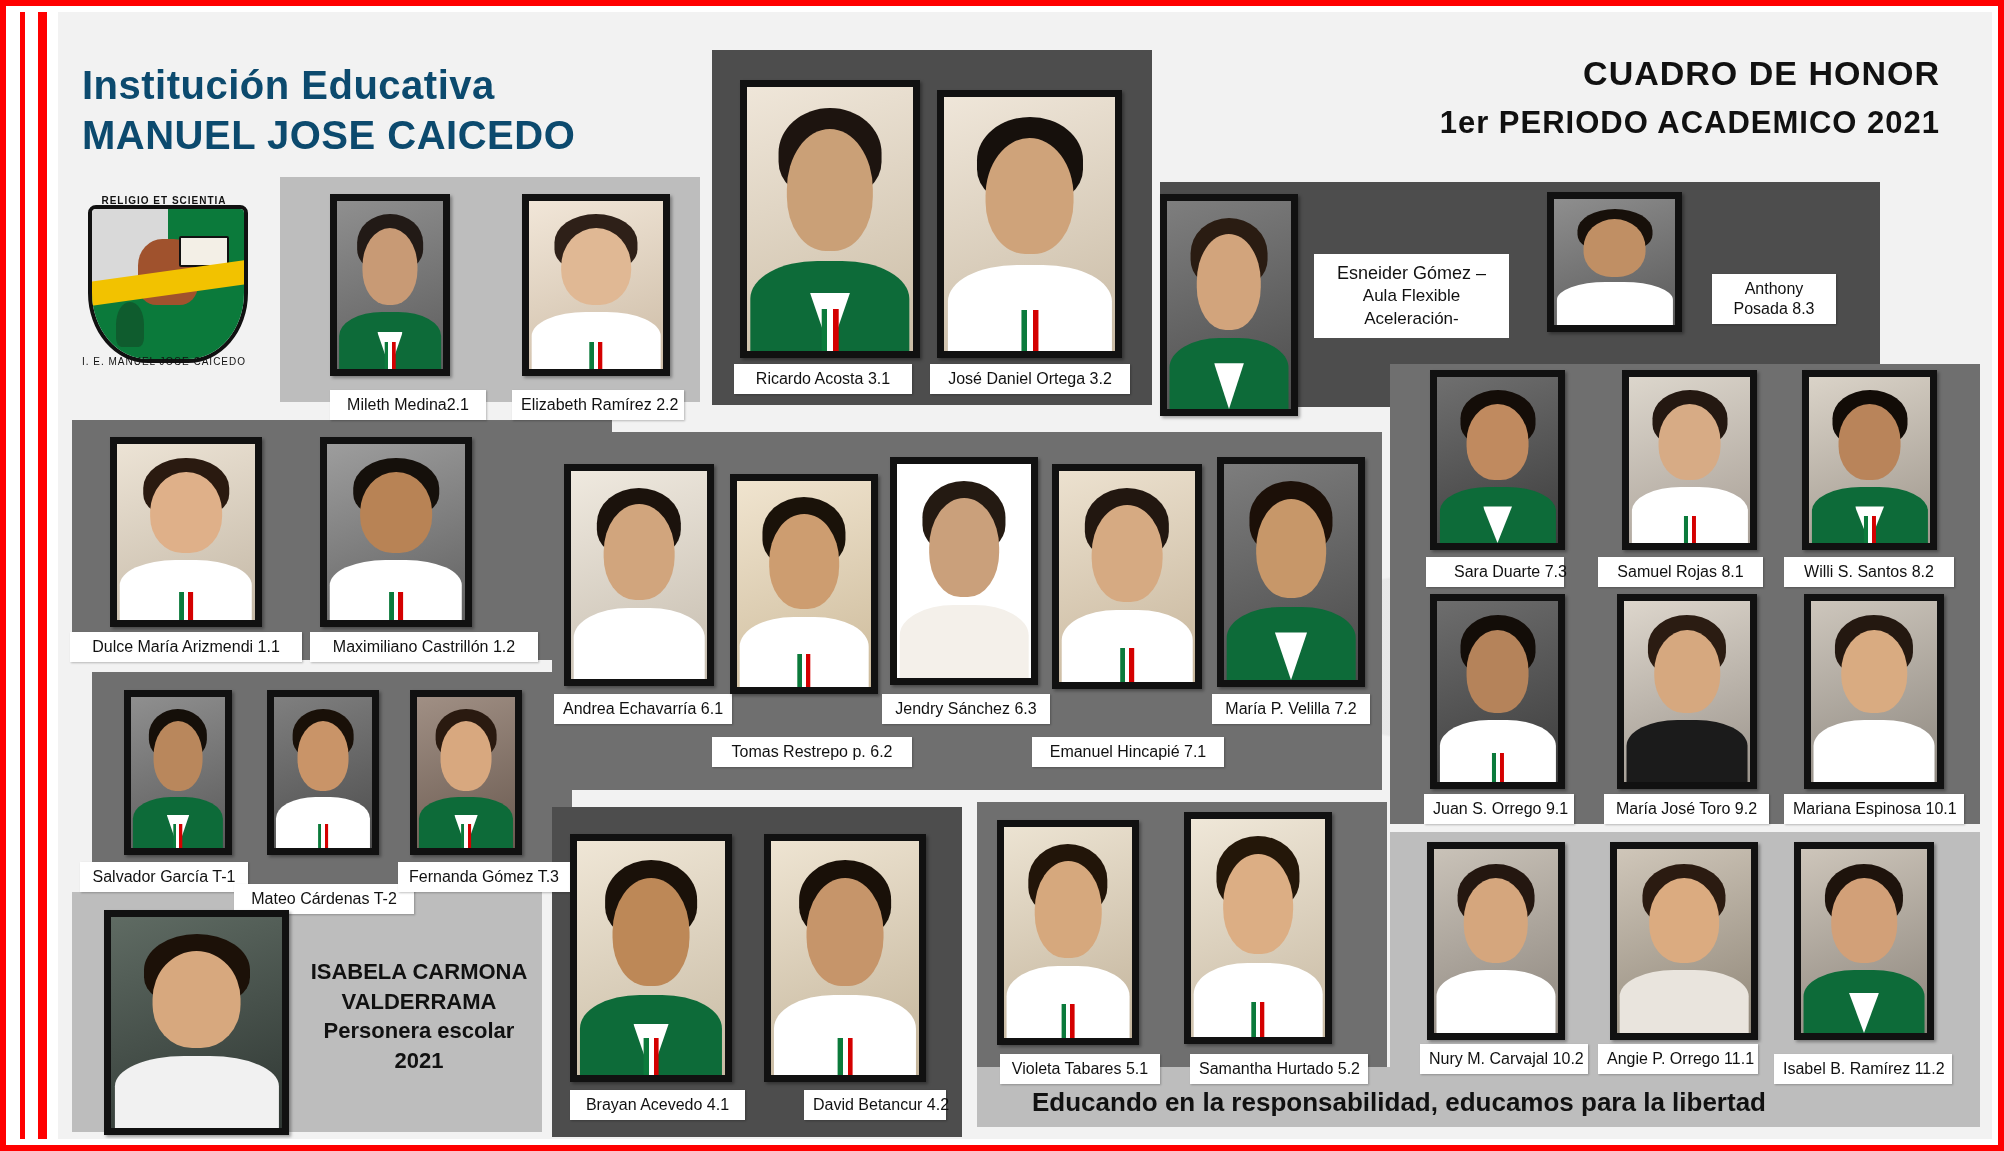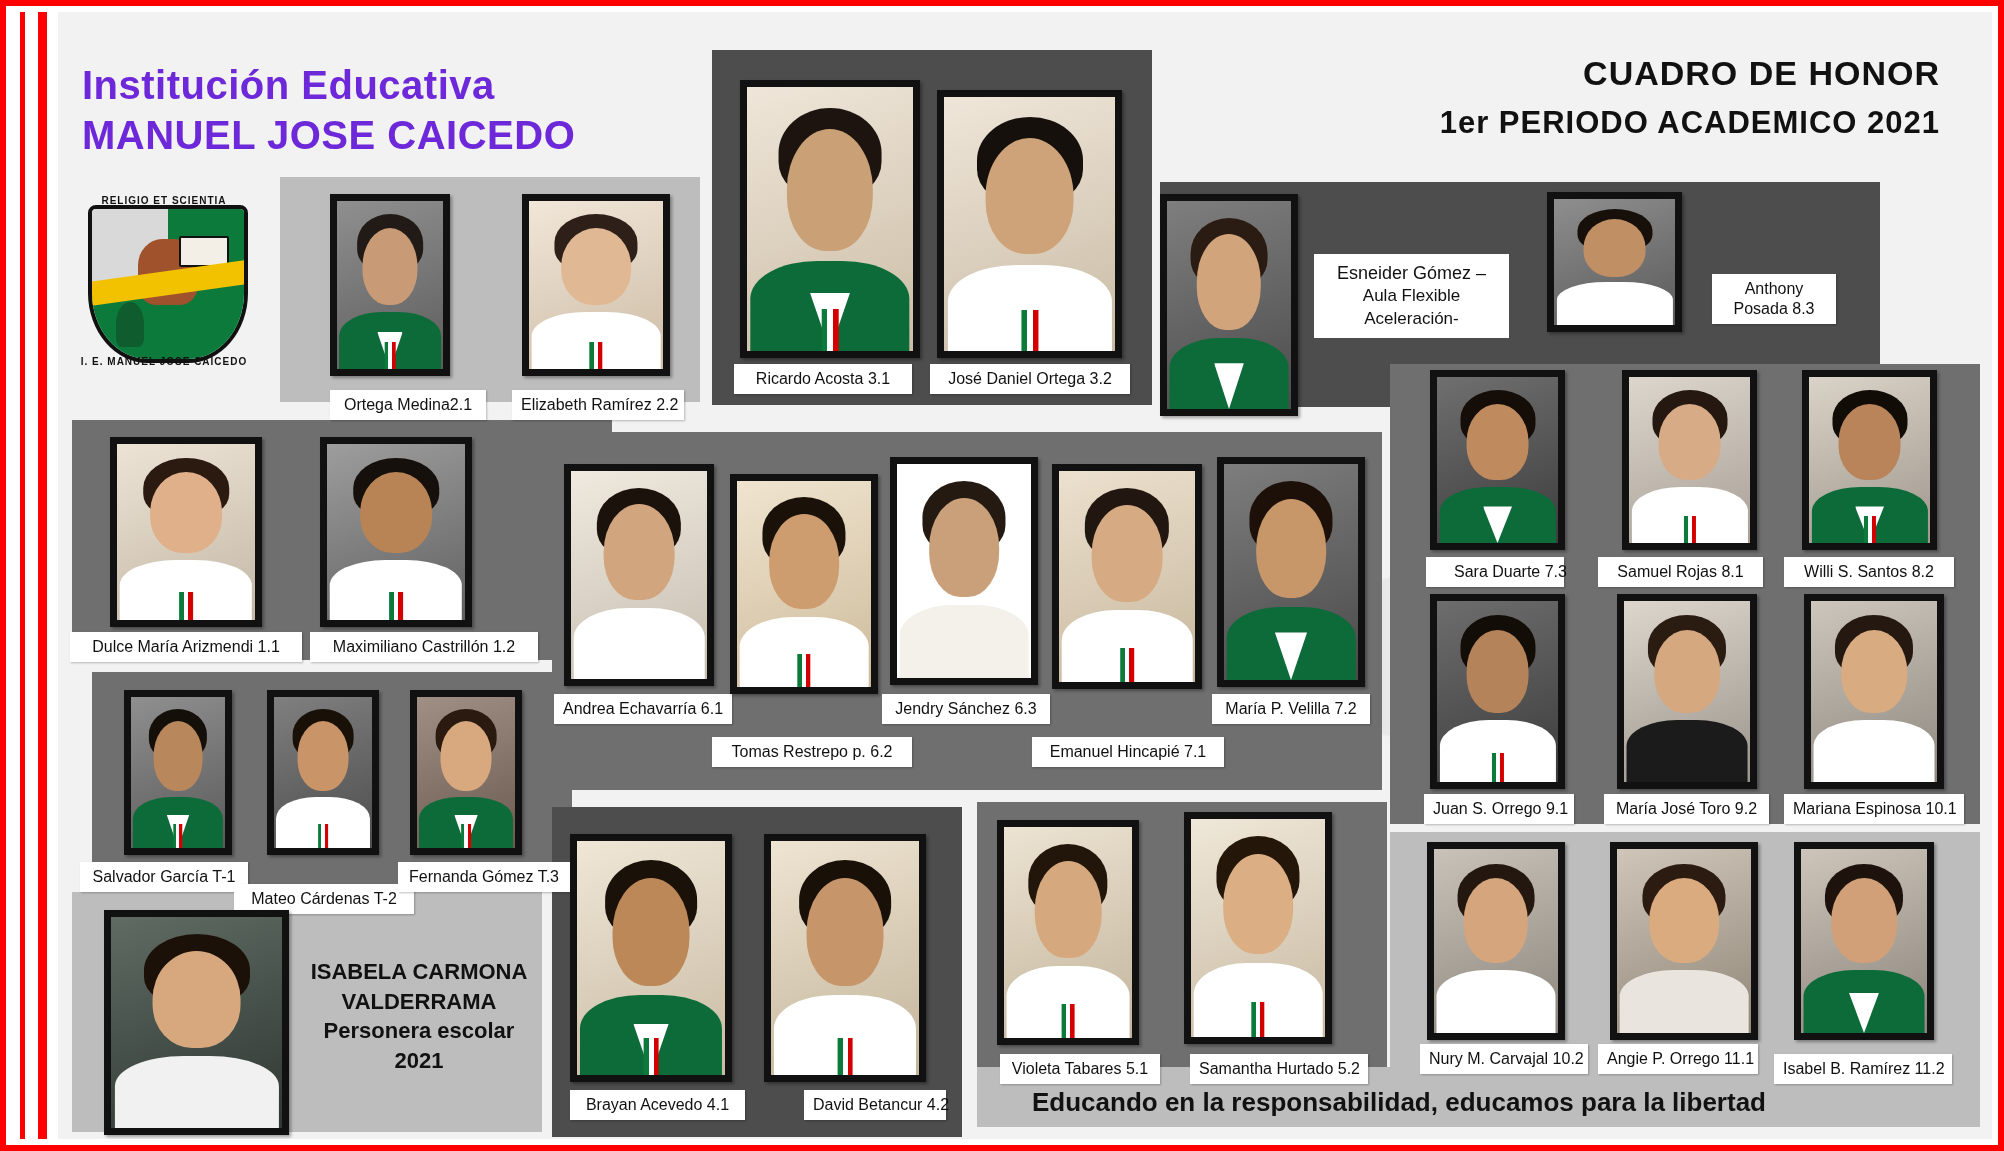--- a/index.html
+++ b/index.html
@@ -38,21 +38,21 @@
   }
 
   
   .panel{position:absolute;background:#6f6f6f;}
   .panel.light{background:#bdbdbd;}
   .panel.dark{background:#4d4d4d;}
 
   
   .school-name{
     position:absolute;left:70px;top:48px;
-    font-size:40px;font-weight:bold;color:#6d28d9;
+    font-size:40px;font-weight:bold;color:#0c4a6e;
     line-height:1.25;letter-spacing:.5px;
     white-space:pre-line;
   }
   .title-right{
     position:absolute;right:52px;top:42px;
     text-align:right;color:#111;
   }
   .title-right .l1{font-size:34px;font-weight:bold;letter-spacing:1px;}
   .title-right .l2{font-size:31px;font-weight:bold;letter-spacing:1px;margin-top:12px;}
 
@@ -156,21 +156,21 @@
     position:absolute;left:16%;bottom:8%;width:18%;height:30%;
     background:#0f5c2e;border-radius:50% 50% 20% 20%;
   }
   .crest-top{
     position:absolute;left:0;top:0;width:180px;height:36px;
     color:#111;font-size:10px;font-weight:bold;text-align:center;
     letter-spacing:1px;
   }
   .crest-bottom{
     position:absolute;left:0;bottom:-2px;width:180px;
-    color:#111;font-size:10px;font-weight:bold;text-align:center;
+    color:#111;font-size:10px;font-weight:normal;text-align:center;
     letter-spacing:1px;
   }
 
   
   .personera{
     position:absolute;left:282px;top:945px;width:250px;
     text-align:center;color:#111;font-size:22px;font-weight:bold;
     line-height:1.35;white-space:pre-line;
   }
 
@@ -236,21 +236,21 @@
     <div class="ph" style="left:318px;top:182px;width:120px;height:182px;">
       <div class="img">
         <div class="bg" style="background:linear-gradient(160deg,#8f8f8f,#5d5d5d);"></div>
         <div class="hair" style="background:#221a16;"></div>
         <div class="head" style="background:#c89a75;"></div>
         <div class="body" style="background:#0d6b39;"></div>
         <div class="collar"></div>
           <div class="tri"></div>
       </div>
     </div>
-    <div class="cap" style="left:318px;top:378px;width:156px;">Ortega Medina2.1</div>
+    <div class="cap" style="left:318px;top:378px;width:156px;">Mileth Medina2.1</div>
 
     <div class="ph" style="left:510px;top:182px;width:148px;height:182px;">
       <div class="img">
         <div class="bg" style="background:linear-gradient(160deg,#f1e6d8,#cdbca6);"></div>
         <div class="hair" style="background:#2e2018;"></div>
         <div class="head" style="background:#e0b894;"></div>
         <div class="body" style="background:#ffffff;"></div>
         <div class="tri"></div>
       </div>
     </div>

